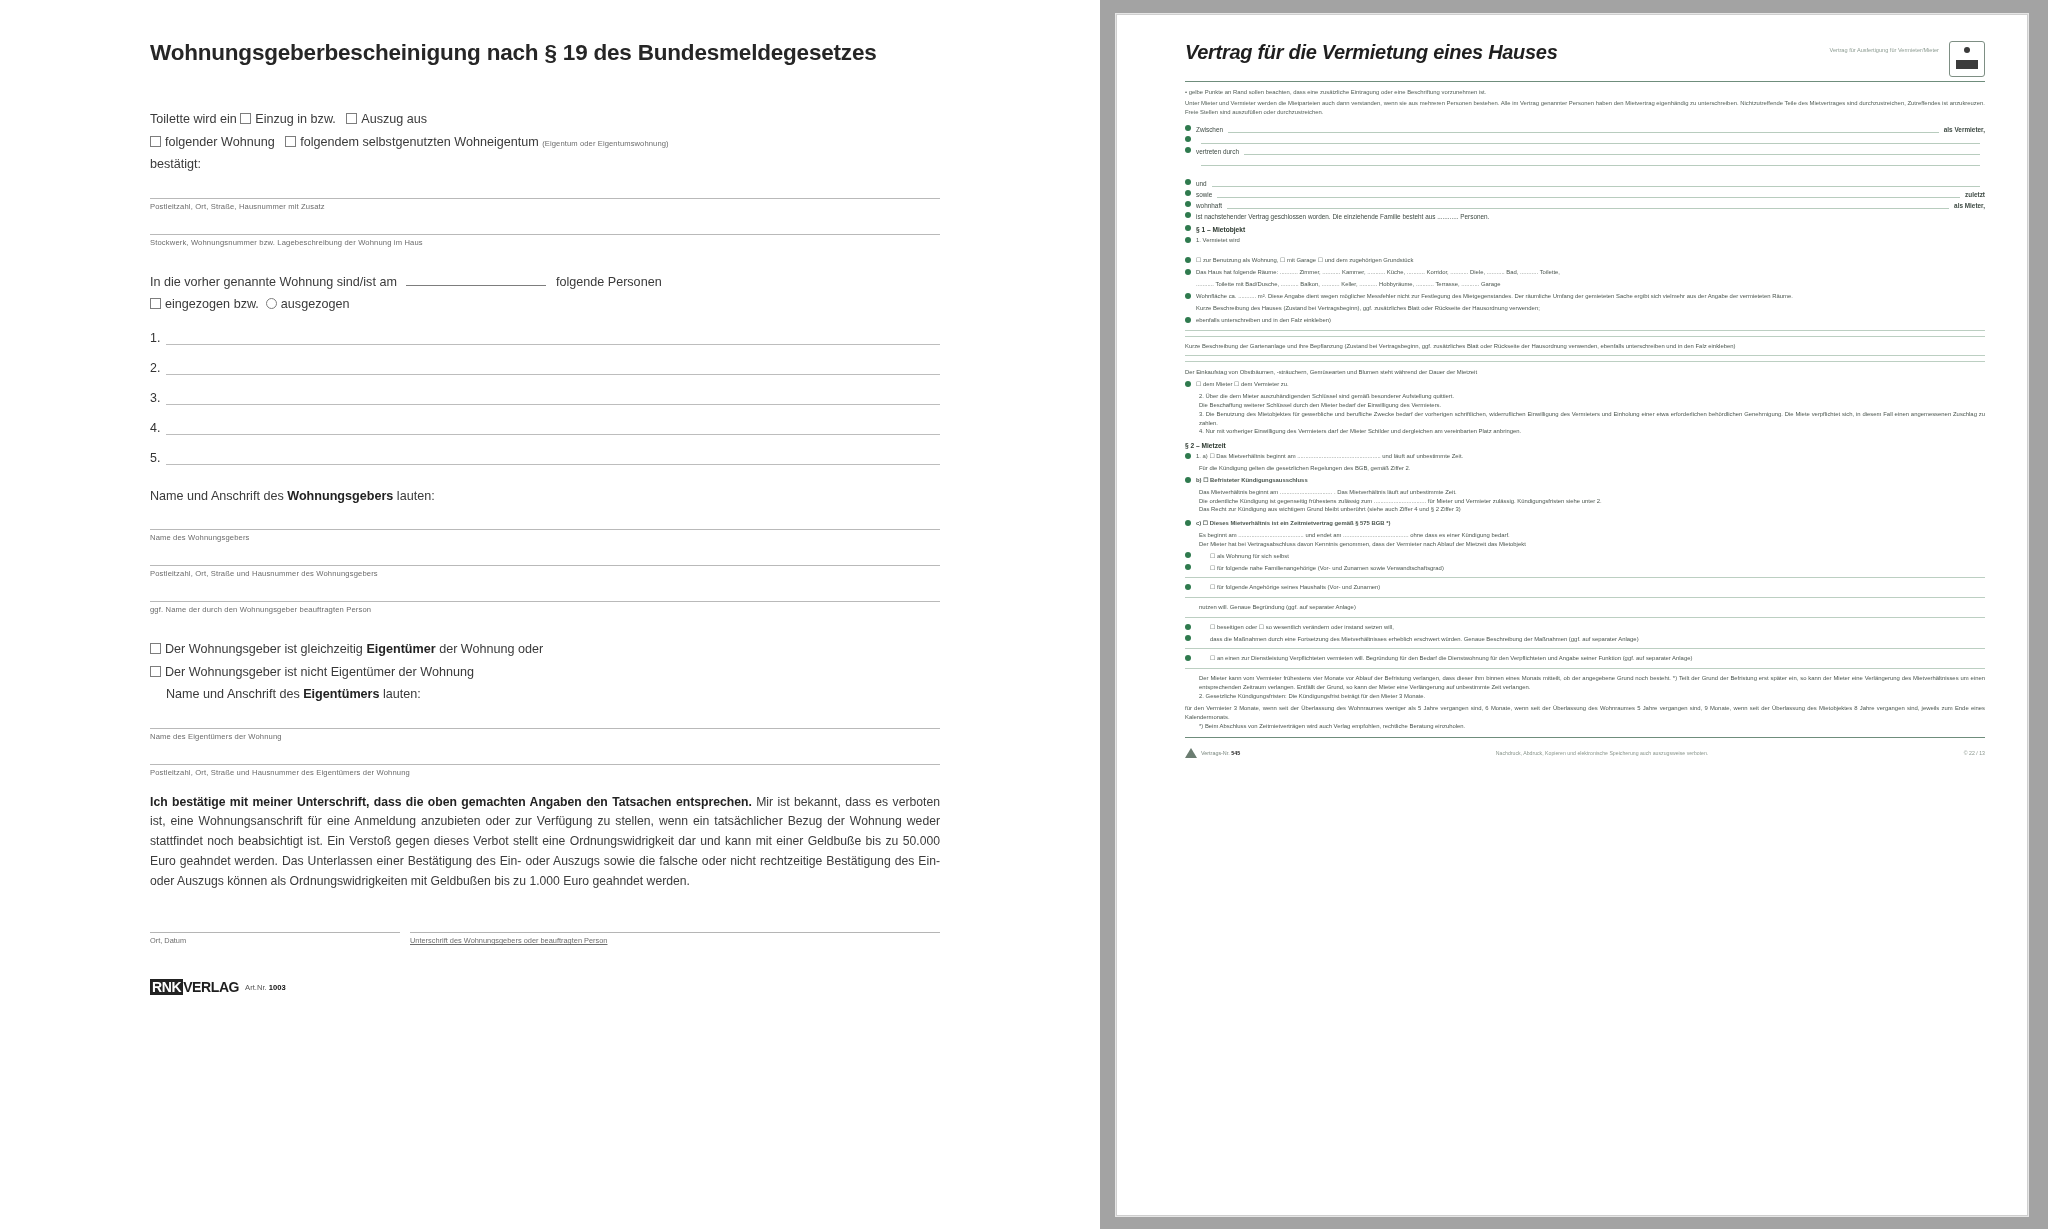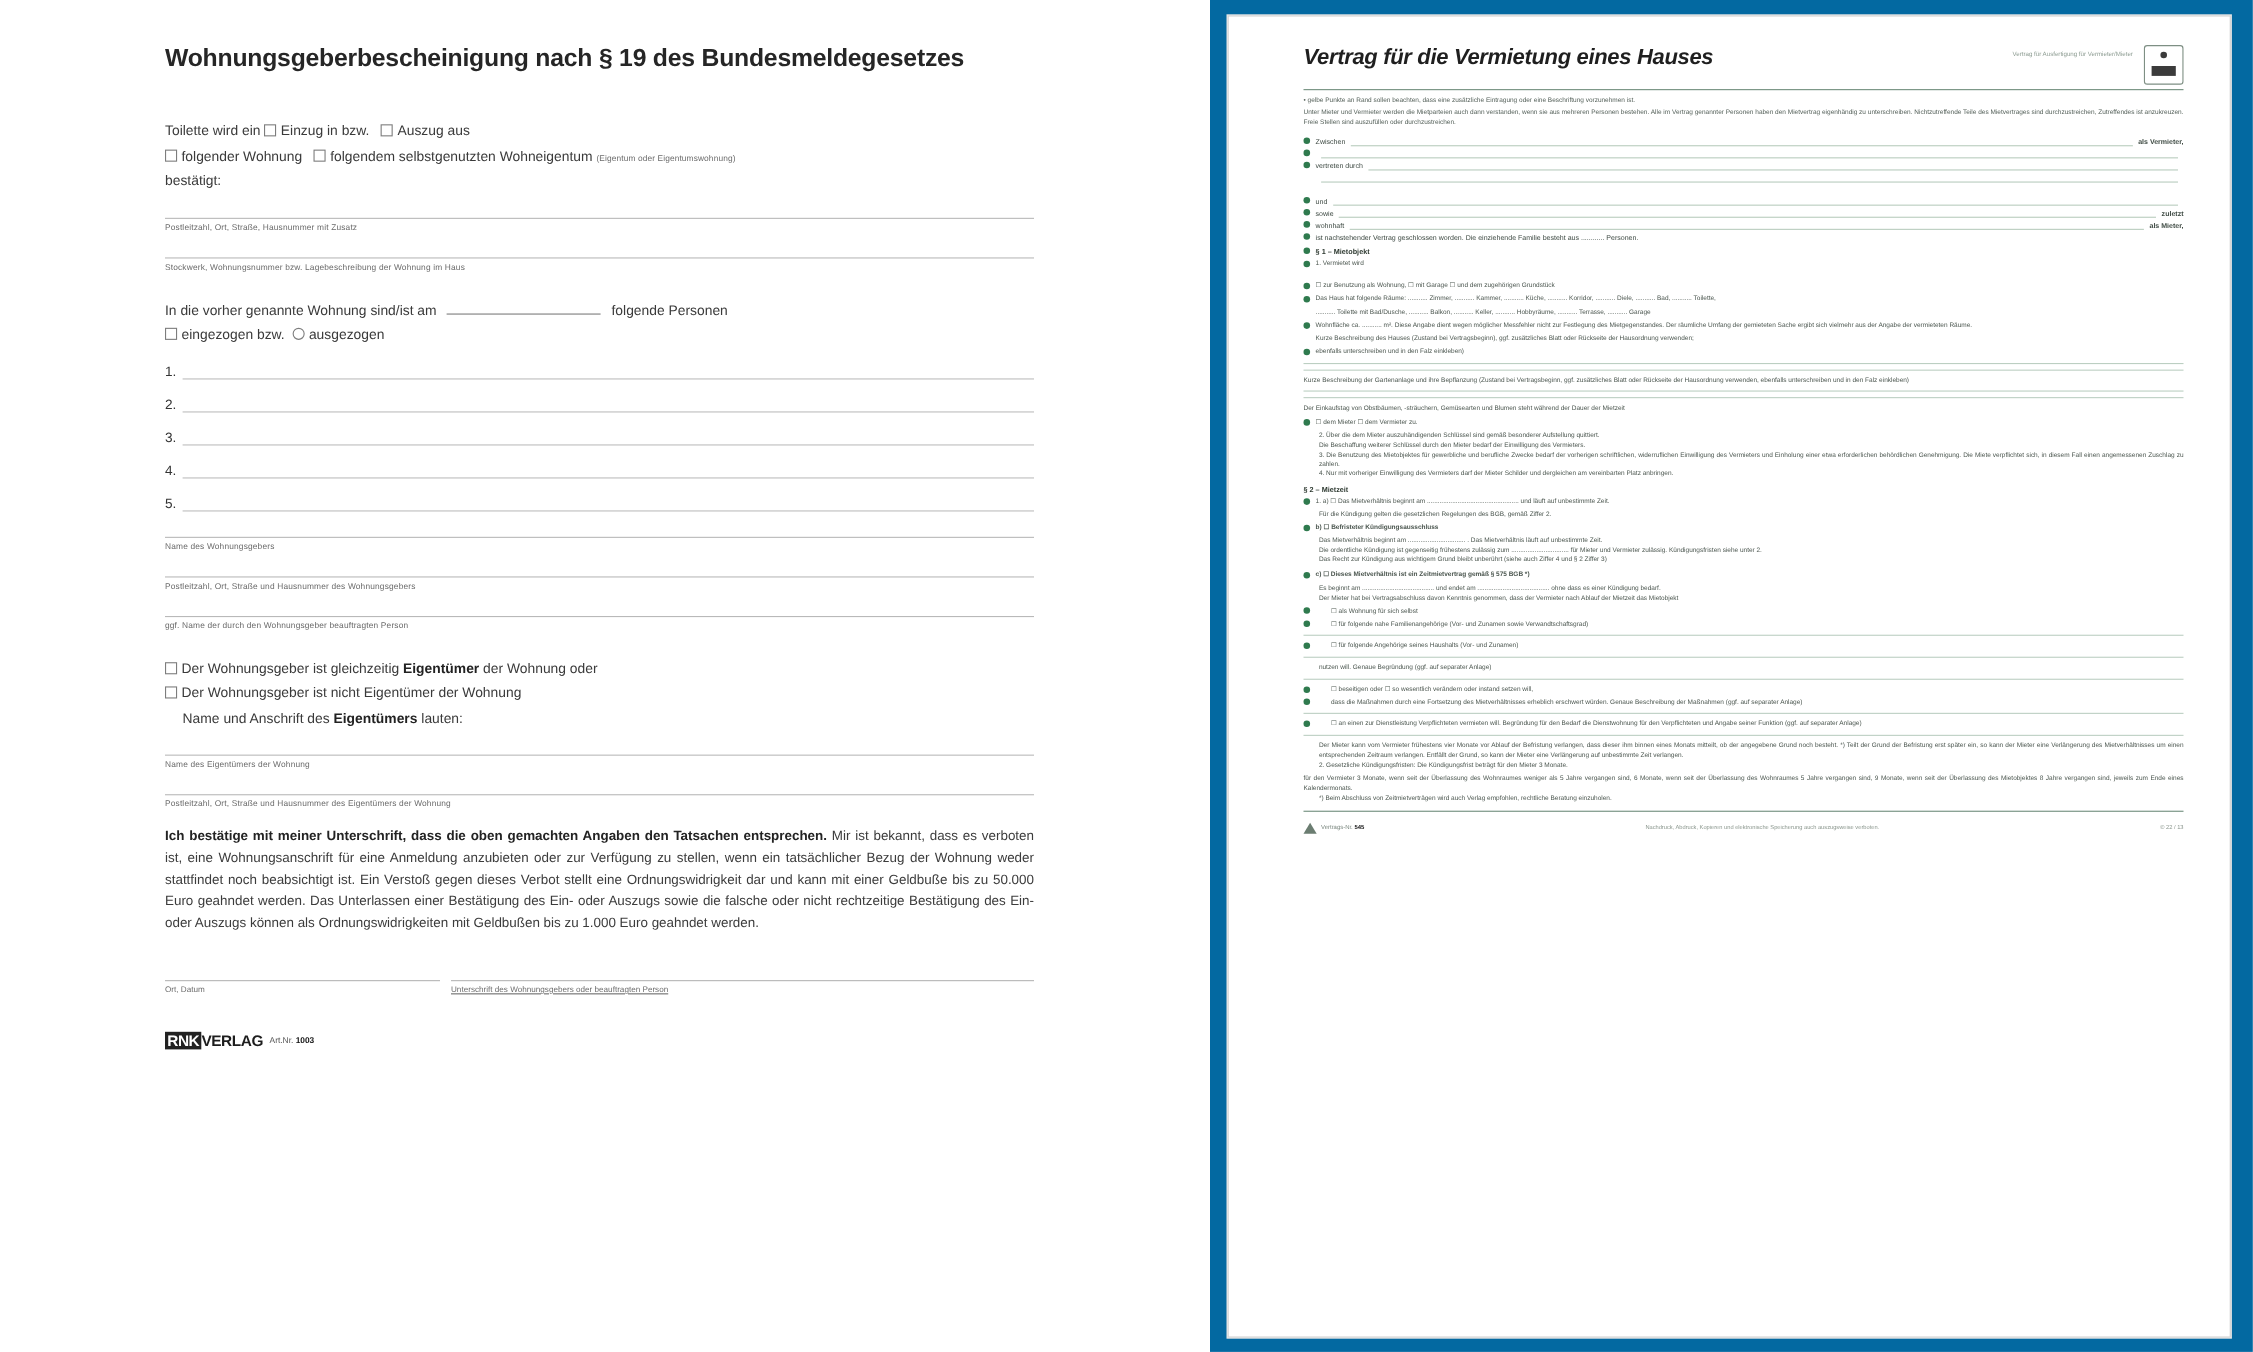--- a/index.html
+++ b/index.html
@@ -49,21 +49,21 @@
   .l-logo{font-size:14px;font-weight:bold;color:#1d1d1d;letter-spacing:-0.4px;}
   .l-logo .mark{background:#222;color:#fff;padding:0 2px;}
   .l-art{font-size:7.6px;color:#555;}
   .l-art .b{font-weight:bold;color:#111;}
 
   
   .gutter{position:absolute;left:1092px;top:0;width:8px;height:1229px;background:#fff;}
 
   
   .sheet-right{
-    position:absolute;left:1100px;top:0;width:948px;height:1229px;background:#0369a1;
+    position:absolute;left:1100px;top:0;width:948px;height:1229px;background:#a3a3a3;
   }
   .r-page{
     position:absolute;left:16px;top:14px;width:910px;height:1200px;background:#fff;
     border:1px solid #cfcfcf;box-shadow:0 0 0 1px #e6e6e6;
   }
   .r-inner{position:absolute;left:68px;top:26px;width:800px;color:#2f3b33;}
 
   .r-title{
     font-size:20px;font-weight:bold;font-style:italic;color:#1f1f1f;
     letter-spacing:-0.3px;white-space:nowrap;
@@ -163,20 +163,25 @@
             <span class="n">4.</span>
             <span class="ln"></span>
           </div>
         <div class="numrow">
             <span class="n">5.</span>
             <span class="ln"></span>
           </div>
       </div>
 
 
+      <div class="l-body" style="margin-top:22px;">
+        <span>Name und Anschrift des</span>
+        <span class="b">Wohnungsgebers</span>
+        <span>lauten:</span>
+      </div>
 
       <div>
         <div class="fieldline"></div>
         <div class="fieldcap">Name des Wohnungsgebers</div>
       </div>
       <div>
         <div class="fieldline"></div>
         <div class="fieldcap">Postleitzahl, Ort, Straße und Hausnummer des Wohnungsgebers</div>
       </div>
       <div>

